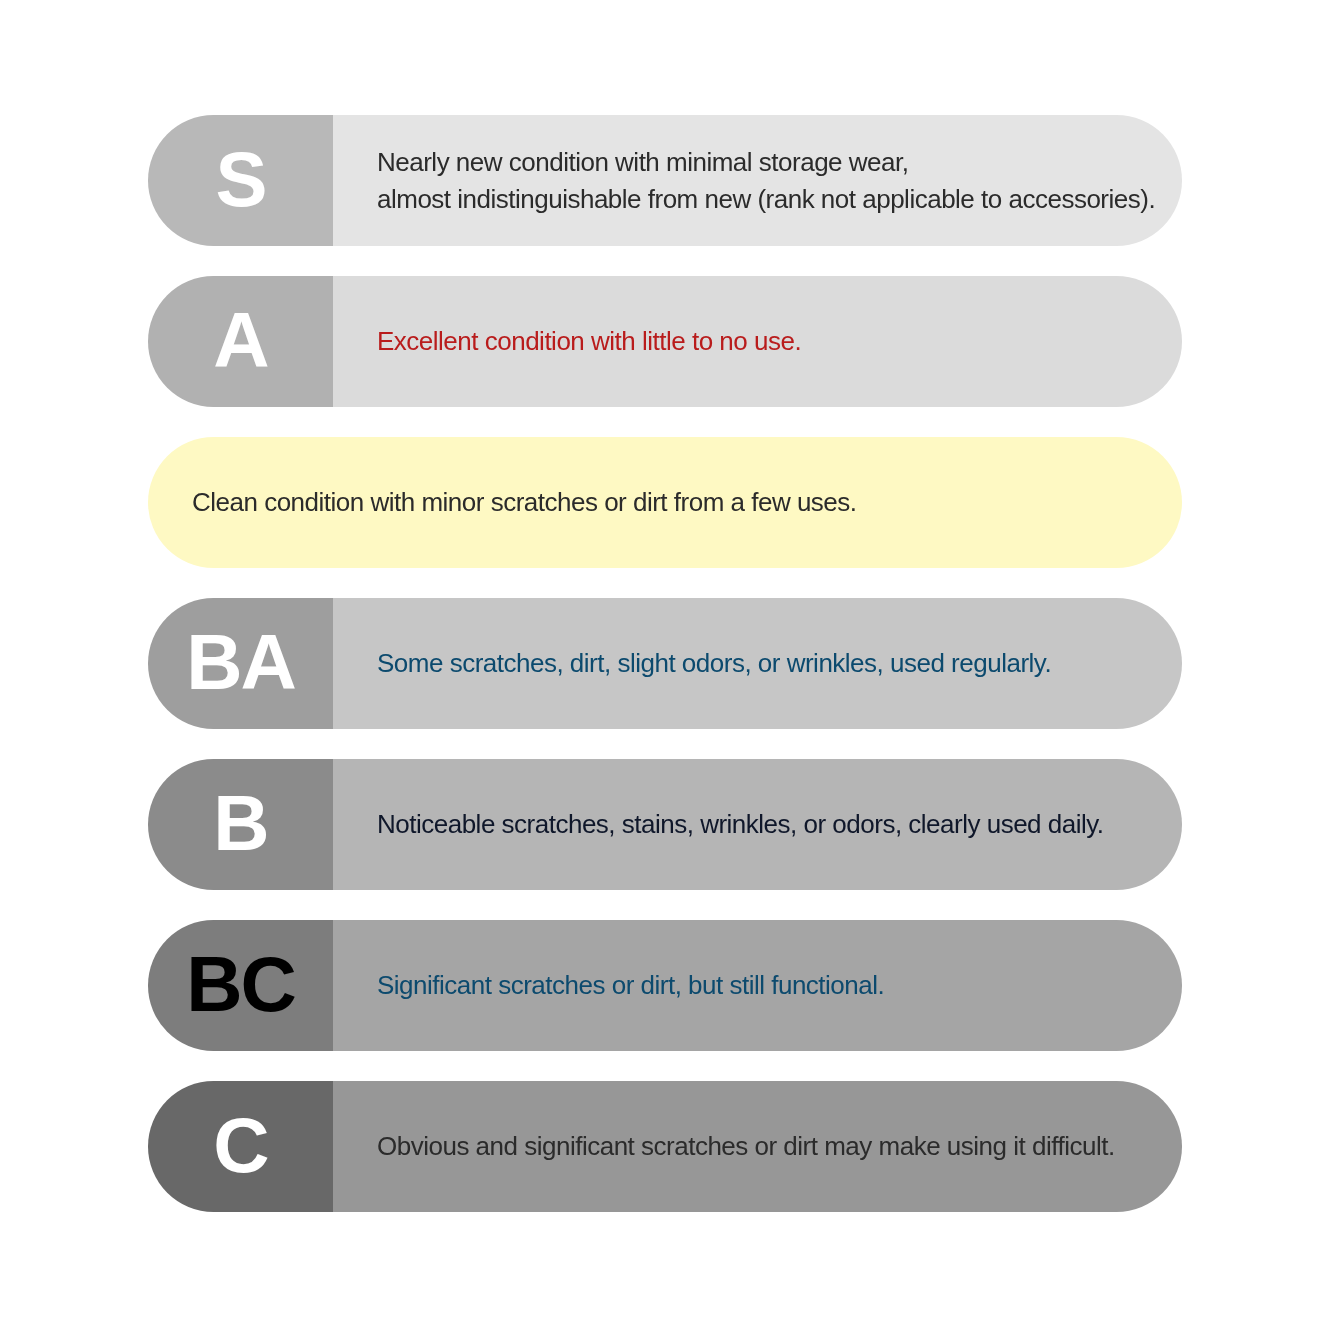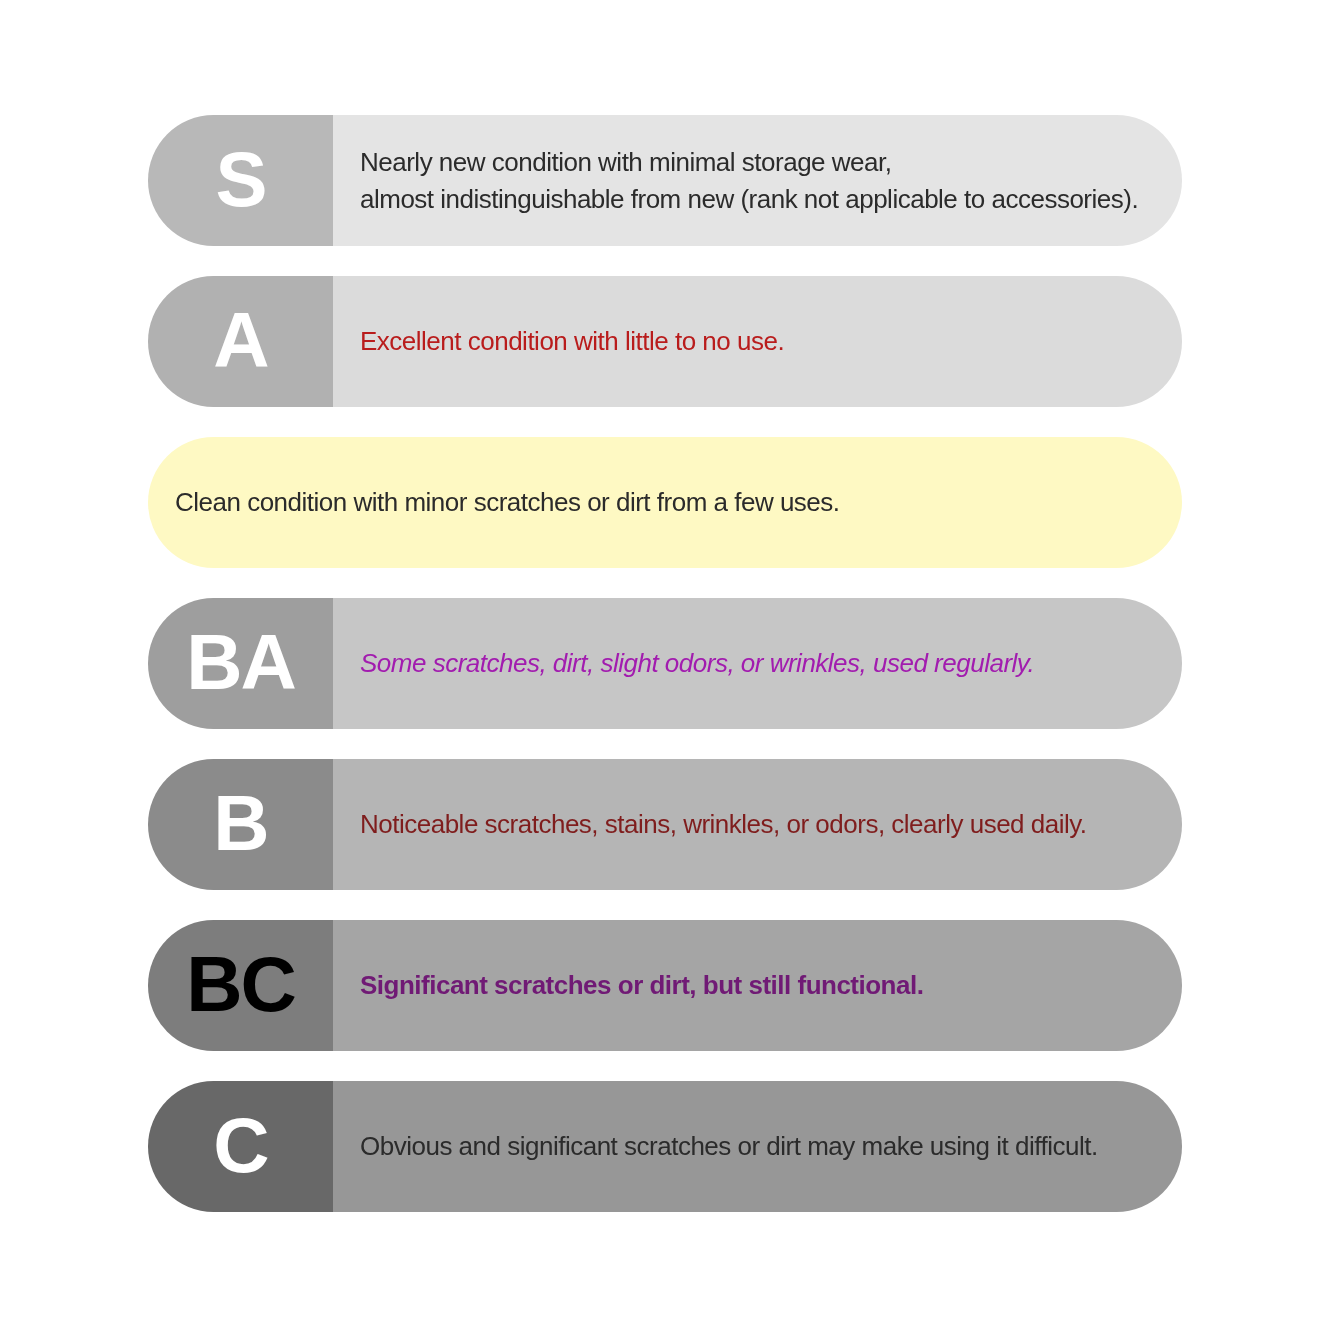--- a/index.html
+++ b/index.html
@@ -40,21 +40,21 @@
     font-size: 78px;
     font-weight: bold;
     letter-spacing: -2px;
     line-height: 1;
     transform: translateY(-2px);
   }
   .row .body {
     flex: 1;
     display: flex;
     align-items: center;
-    padding-left: 27px;
+    padding-left: 44px;
     padding-right: 20px;
   }
   .row .desc {
     color: #2b2b2b;
     font-size: 26px;
     line-height: 37px;
     letter-spacing: -0.5px;
   }
 </style>
 </head>
@@ -90,43 +90,43 @@
           <div>Clean condition with minor scratches or dirt from a few uses.</div>
         </div>
     </div>
   </div>
 
   <div class="row">
     <div class="label" style="background: rgb(158, 158, 158);">
       <span class="letter" style="color: rgb(255, 255, 255);">BA</span>
     </div>
     <div class="body" style="background: rgb(198, 198, 198);">
-      <div class="desc" style="color: #a21caf; font-style: italic;">
+      <div class="desc" style="color: #0c4a6e;">
           <div>Some scratches, dirt, slight odors, or wrinkles, used regularly.</div>
         </div>
     </div>
   </div>
 
   <div class="row">
     <div class="label" style="background: rgb(139, 139, 139);">
       <span class="letter" style="color: rgb(255, 255, 255);">B</span>
     </div>
     <div class="body" style="background: rgb(181, 181, 181);">
-      <div class="desc" style="color: #7f1d1d;">
+      <div class="desc" style="color: #0f172a;">
           <div>Noticeable scratches, stains, wrinkles, or odors, clearly used daily.</div>
         </div>
     </div>
   </div>
 
   <div class="row">
     <div class="label" style="background: rgb(125, 125, 125);">
       <span class="letter" style="color: #000000;">BC</span>
     </div>
     <div class="body" style="background: rgb(165, 165, 165);">
-      <div class="desc" style="color: #701a75; font-weight: bold;">
+      <div class="desc" style="color: #0c4a6e;">
           <div>Significant scratches or dirt, but still functional.</div>
         </div>
     </div>
   </div>
 
   <div class="row">
     <div class="label" style="background: rgb(104, 104, 104);">
       <span class="letter" style="color: rgb(255, 255, 255);">C</span>
     </div>
     <div class="body" style="background: rgb(151, 151, 151);">

